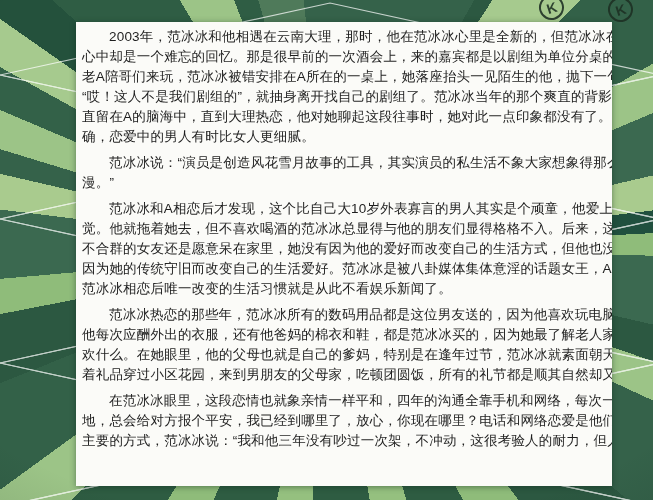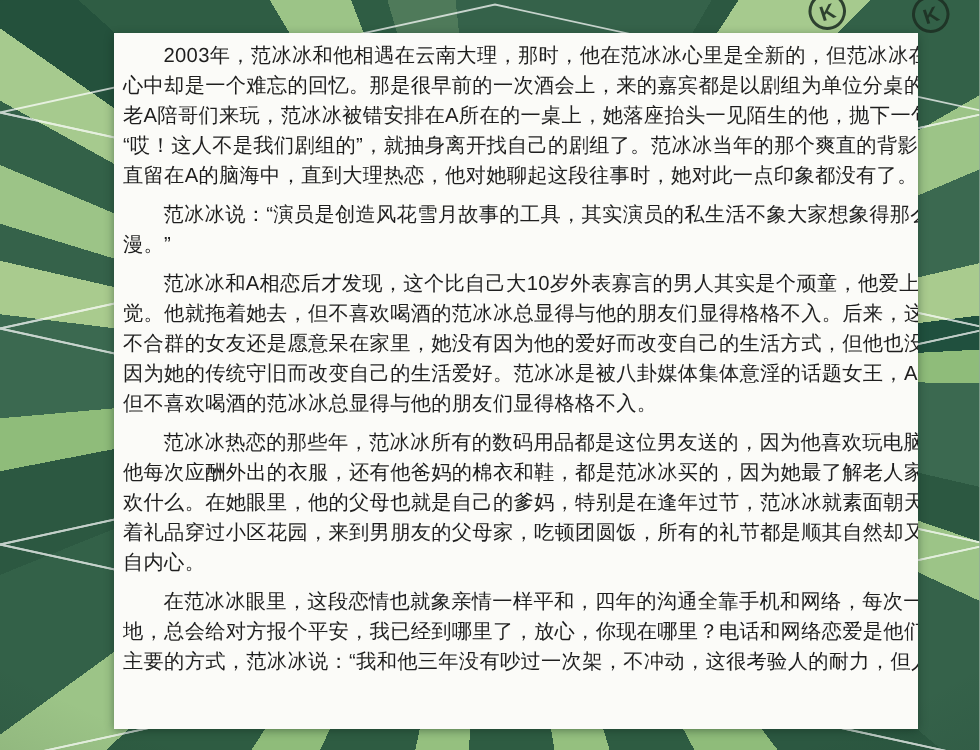--- a/index.html
+++ b/index.html
@@ -112,38 +112,38 @@
 </div>
 
 <div class="card">
   <div id="article-body">
       <div class="para">
         <div class="line line-first">2003年，范冰冰和他相遇在云南大理，那时，他在范冰冰心里是全新的，但范冰冰在他</div>
         <div class="line">心中却是一个难忘的回忆。那是很早前的一次酒会上，来的嘉宾都是以剧组为单位分桌的，</div>
         <div class="line">老A陪哥们来玩，范冰冰被错安排在A所在的一桌上，她落座抬头一见陌生的他，抛下一句</div>
         <div class="line">“哎！这人不是我们剧组的”，就抽身离开找自己的剧组了。范冰冰当年的那个爽直的背影一</div>
         <div class="line">直留在A的脑海中，直到大理热恋，他对她聊起这段往事时，她对此一点印象都没有了。的</div>
+        <div class="line">确，恋爱中的男人有时比女人更细腻。</div>
       </div>
       <div class="para">
         <div class="line line-first">范冰冰说：“演员是创造风花雪月故事的工具，其实演员的私生活不象大家想象得那么浪</div>
         <div class="line">漫。”</div>
       </div>
       <div class="para">
         <div class="line line-first">范冰冰和A相恋后才发现，这个比自己大10岁外表寡言的男人其实是个顽童，他爱上网爱</div>
         <div class="line">觉。他就拖着她去，但不喜欢喝酒的范冰冰总显得与他的朋友们显得格格不入。后来，这个</div>
         <div class="line">不合群的女友还是愿意呆在家里，她没有因为他的爱好而改变自己的生活方式，但他也没有</div>
         <div class="line">因为她的传统守旧而改变自己的生活爱好。范冰冰是被八卦媒体集体意淫的话题女王，A和</div>
-        <div class="line">但不喜欢喝酒的范冰冰总显得与他的朋友们显得格格不入。</div>
+        <div class="line">范冰冰相恋后唯一改变的生活习惯就是从此不看娱乐新闻了。</div>
       </div>
       <div class="para">
         <div class="line line-first">范冰冰热恋的那些年，范冰冰所有的数码用品都是这位男友送的，因为他喜欢玩电脑，而</div>
         <div class="line">他每次应酬外出的衣服，还有他爸妈的棉衣和鞋，都是范冰冰买的，因为她最了解老人家喜</div>
         <div class="line">欢什么。在她眼里，他的父母也就是自己的爹妈，特别是在逢年过节，范冰冰就素面朝天拎</div>
         <div class="line">着礼品穿过小区花园，来到男朋友的父母家，吃顿团圆饭，所有的礼节都是顺其自然却又发</div>
-        <div class="line">自内心。</div>
       </div>
       <div class="para">
         <div class="line line-first">在范冰冰眼里，这段恋情也就象亲情一样平和，四年的沟通全靠手机和网络，每次一到异</div>
         <div class="line">地，总会给对方报个平安，我已经到哪里了，放心，你现在哪里？电话和网络恋爱是他们最</div>
         <div class="line">主要的方式，范冰冰说：“我和他三年没有吵过一次架，不冲动，这很考验人的耐力，但人</div>
       </div>
     </div>
 </div>
 
 </body></html>

